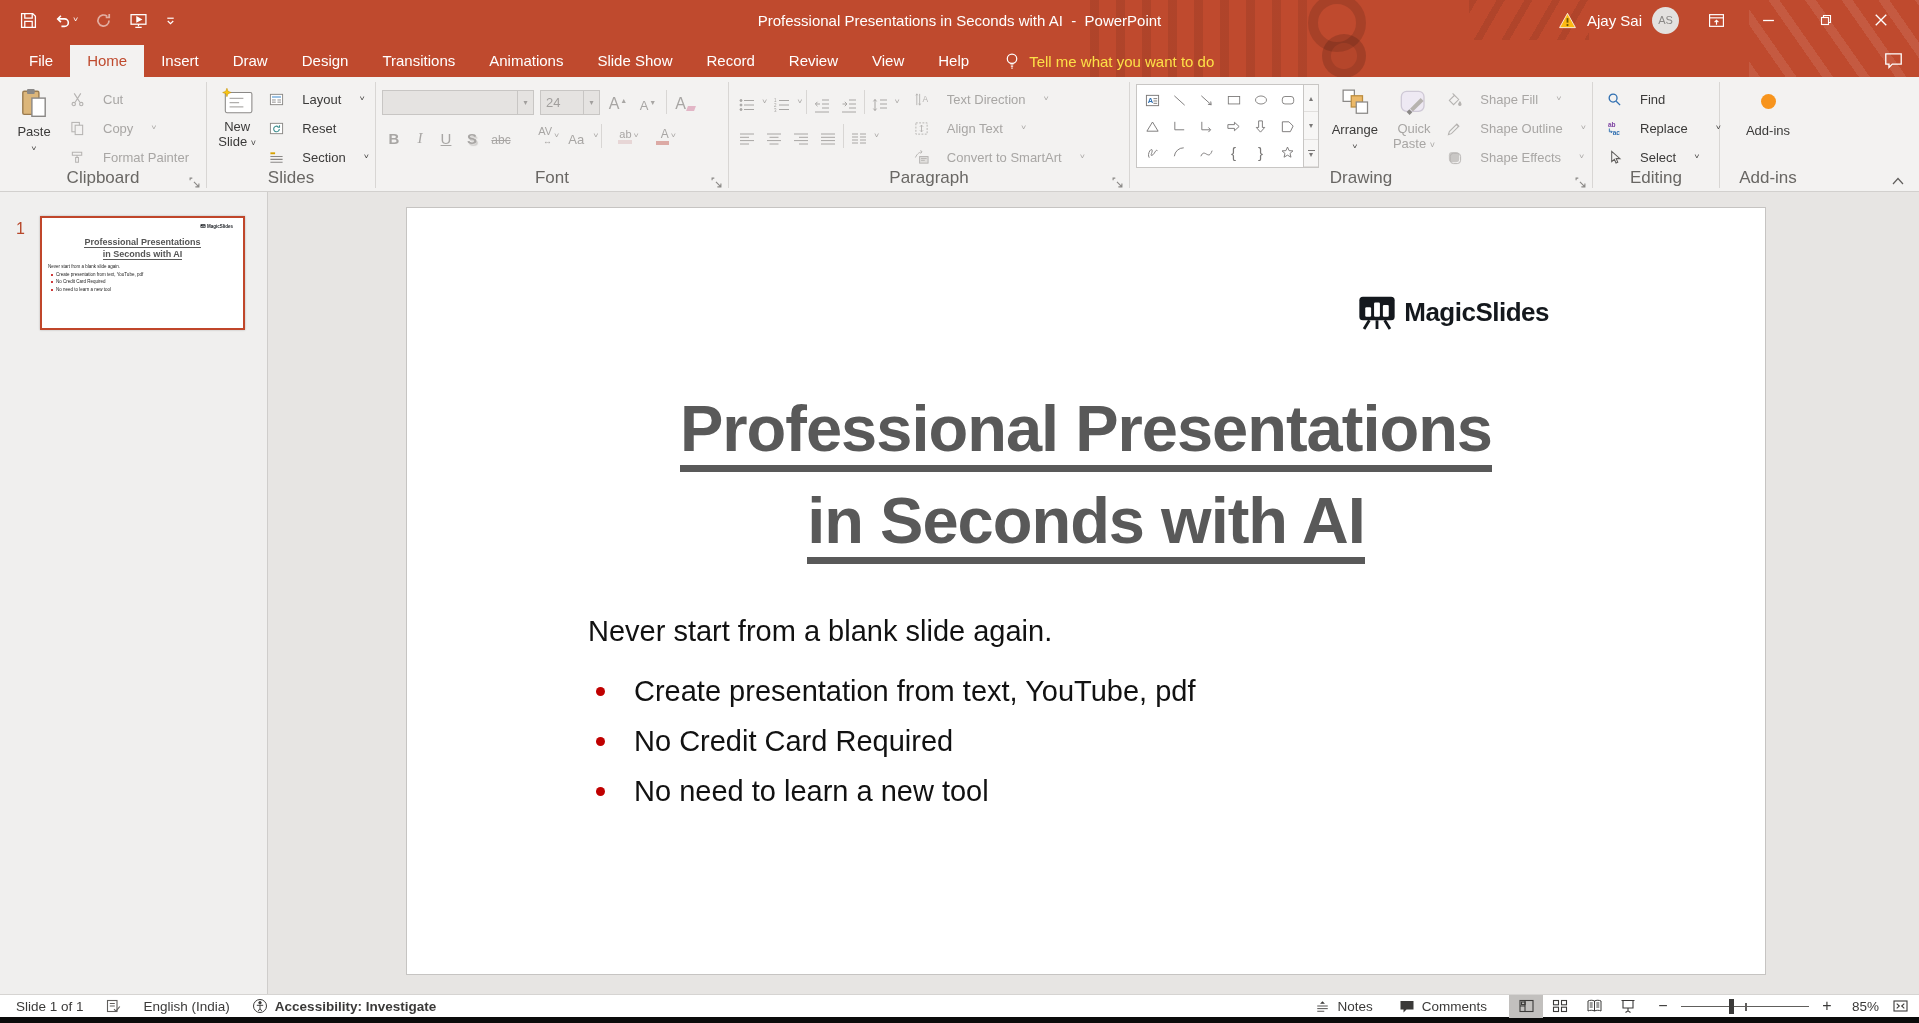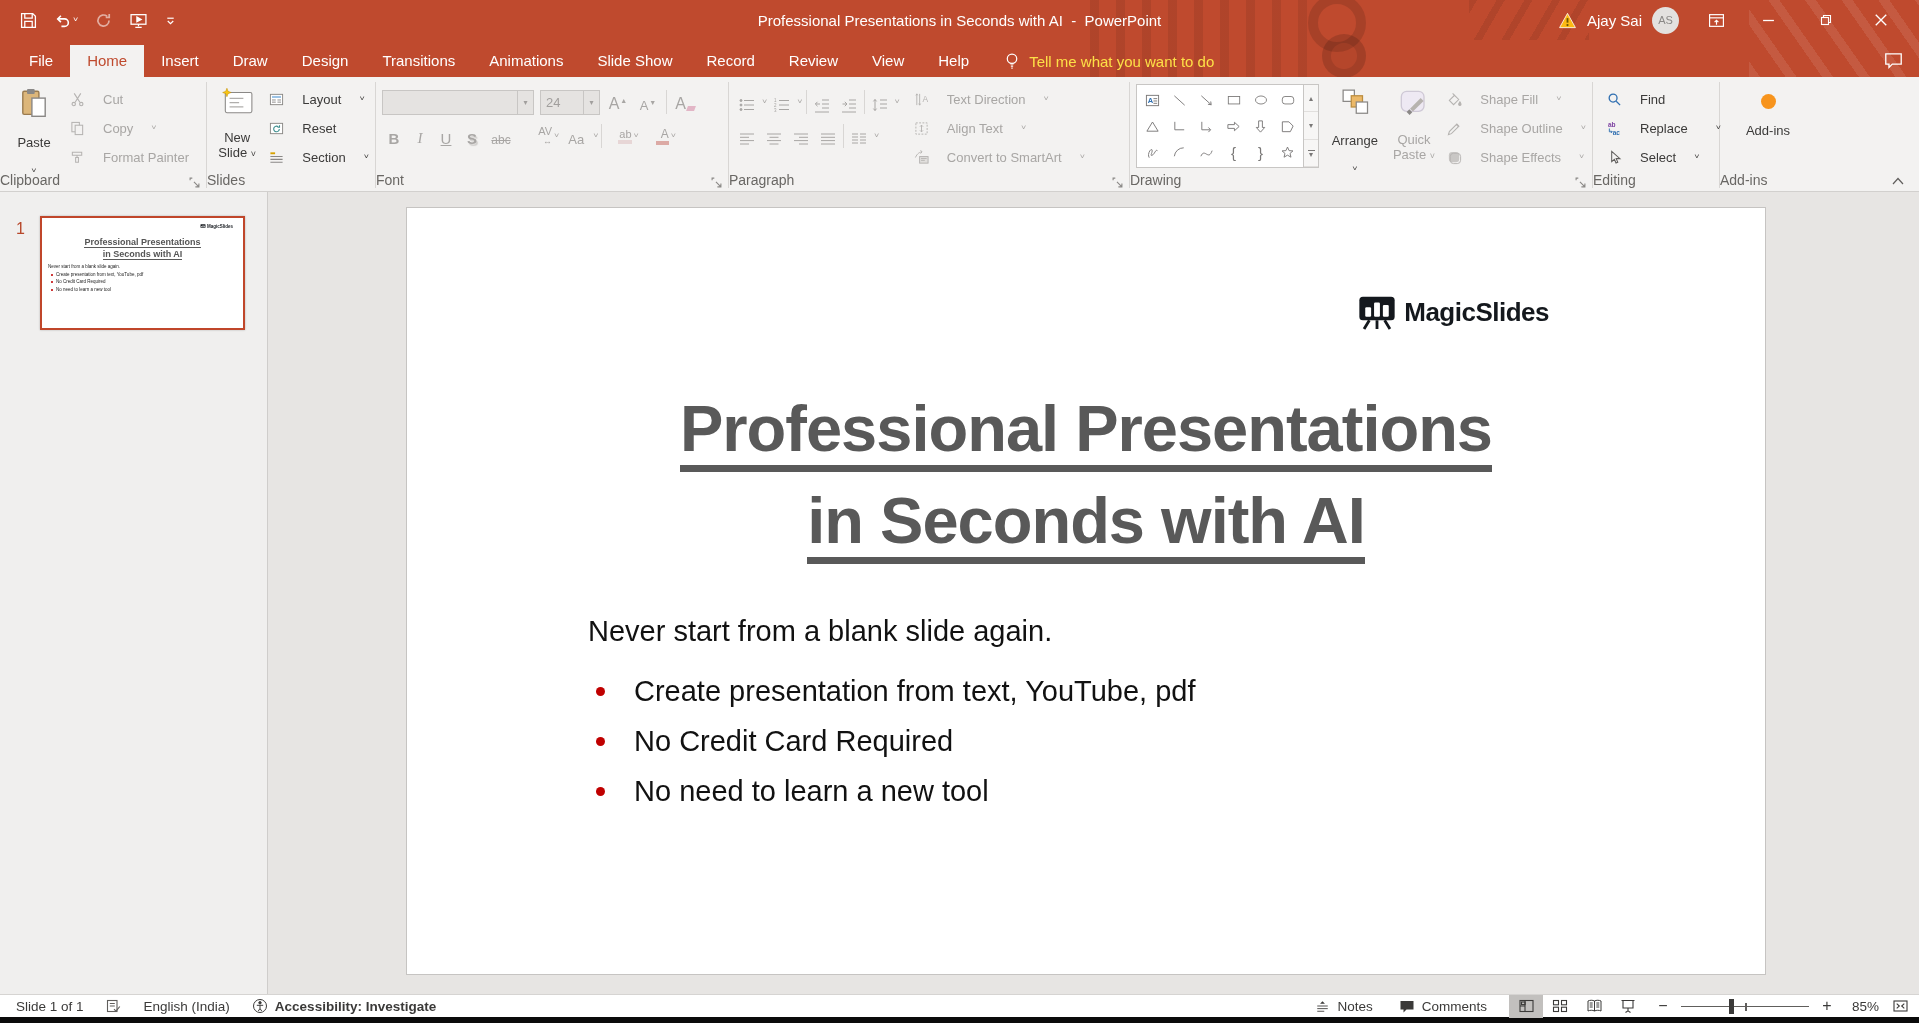--- a/index.html
+++ b/index.html
@@ -35,28 +35,28 @@
   .tabs { display:flex; align-items:flex-end; padding-left:12px; }
   .tab { height:32px; line-height:32px; padding:0 17px; font-size:15px; color:#fff; cursor:default; }
   .tab.active { background:#f3f2f1; color:#bf4a2e; }
   .tellme { display:flex; align-items:center; gap:9px; height:32px; margin-left:18px; color:#fde047; font-size:15px; }
   .mb-right { position:absolute; right:16px; bottom:8px; }
 
   
   .ribbon { position:relative; height:115px; background:#f3f2f1; border-bottom:1px solid #d2d0ce;
     display:flex; flex:none; color:#3b3a39; }
   .rgroup { position:relative; height:100%; padding:7px 6px 18px; flex:none; }
-  .glabel { position:absolute; bottom:3px; left:0; right:0; font-size:14px; color:#696764; }
+  .glabel { position:absolute; bottom:3px; left:0; right:0; text-align:center; font-size:17px; color:#696764; }
   .launcher { position:absolute; bottom:3px; right:6px; color:#8a8886; }
   .gsep { width:1px; background:#d8d6d4; margin:5px 0 3px; flex:none; }
   .gbody { display:flex; gap:8px; height:90px; }
   .disabled { color:#a8a6a4 !important; }
   .dis-ico { color:#b5b3b1; }
   .bigbtn { width:56px; display:flex; flex-direction:column; align-items:center; justify-content:flex-start;
-    gap:16px; font-size:13px; text-align:center; padding-top:3px; }
+    gap:5px; font-size:13px; text-align:center; padding-top:3px; }
   .stack { display:flex; flex-direction:column; justify-content:flex-start; gap:7px; padding-top:4px; }
   .sbtn { display:flex; align-items:center; gap:18px; font-size:13px; height:22px; white-space:nowrap; }
   .chev { font-size:9px; color:inherit; transform:scaleY(.8); }
   .frow { display:flex; align-items:center; gap:6px; height:28px; }
   .fcol { display:flex; flex-direction:column; gap:6px; padding-top:4px; }
   .combo { height:25px; background:#e5e3e1; border:1px solid #c8c6c4; display:flex; align-items:center;
     color:#a19f9d; font-size:13px; }
   .combo .cval { flex:1; padding:0 5px; }
   .combo .cbtn { width:16px; height:100%; border-left:1px solid #c8c6c4; display:flex; align-items:center;
     justify-content:center; font-size:8px; }

